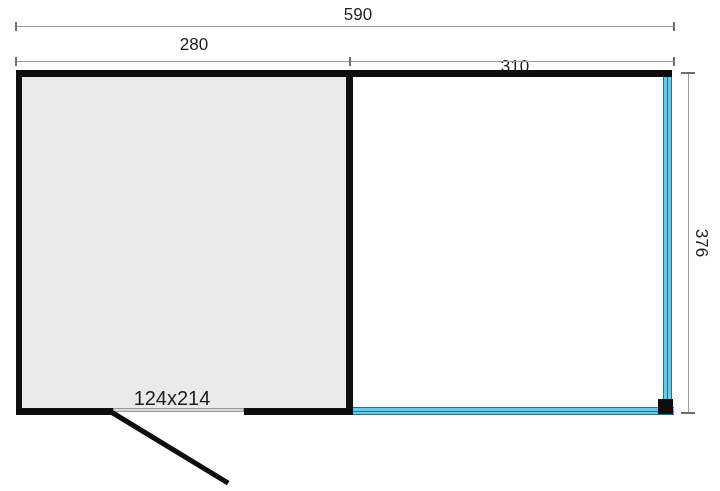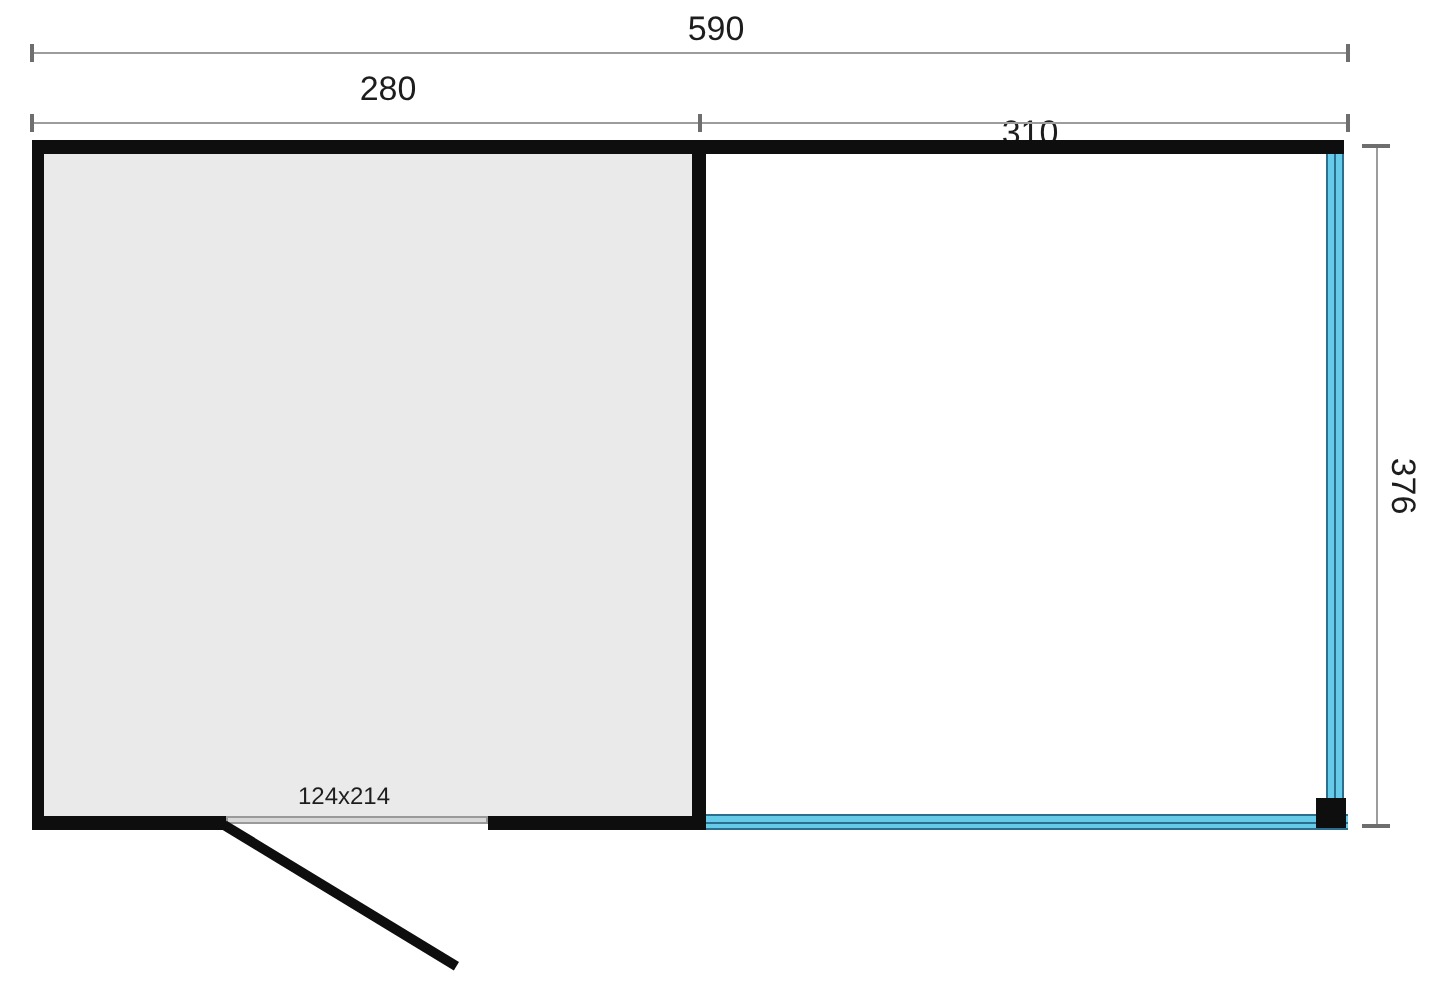--- a/index.html
+++ b/index.html
@@ -15,21 +15,21 @@
     font-family:"Liberation Sans","DejaVu Sans",sans-serif;
     color:var(--dim-text); overflow:hidden;
   }
   .abs{position:absolute;}
   
   .dim-line-h{height:1px;background:var(--dim-line);}
   .dim-line-v{width:1px;background:var(--dim-line);}
   .tick-v{width:2px;height:9px;background:var(--dim-tick);}
   .tick-h{width:14px;height:2px;background:var(--dim-tick);}
   .dim-label{font-size:17px;line-height:17px;text-align:center;color:var(--dim-text);}
-  .dim-label-sm{font-size:12px;line-height:16px;text-align:center;color:var(--dim-text);}
+  .dim-label-sm{font-size:20px;line-height:16px;text-align:center;color:var(--dim-text);}
   
   .room{
     left:16px;top:70px;width:337px;height:345px;box-sizing:border-box;
     background:var(--room-fill);
     border-style:solid;border-color:var(--wall);
     border-width:7px 7px 7px 6px;
   }
   .wall-top-veranda{left:353px;top:70px;width:319px;height:7px;background:var(--wall);}
   .glass-v{
     left:663px;top:77px;width:9px;height:322px;box-sizing:border-box;

